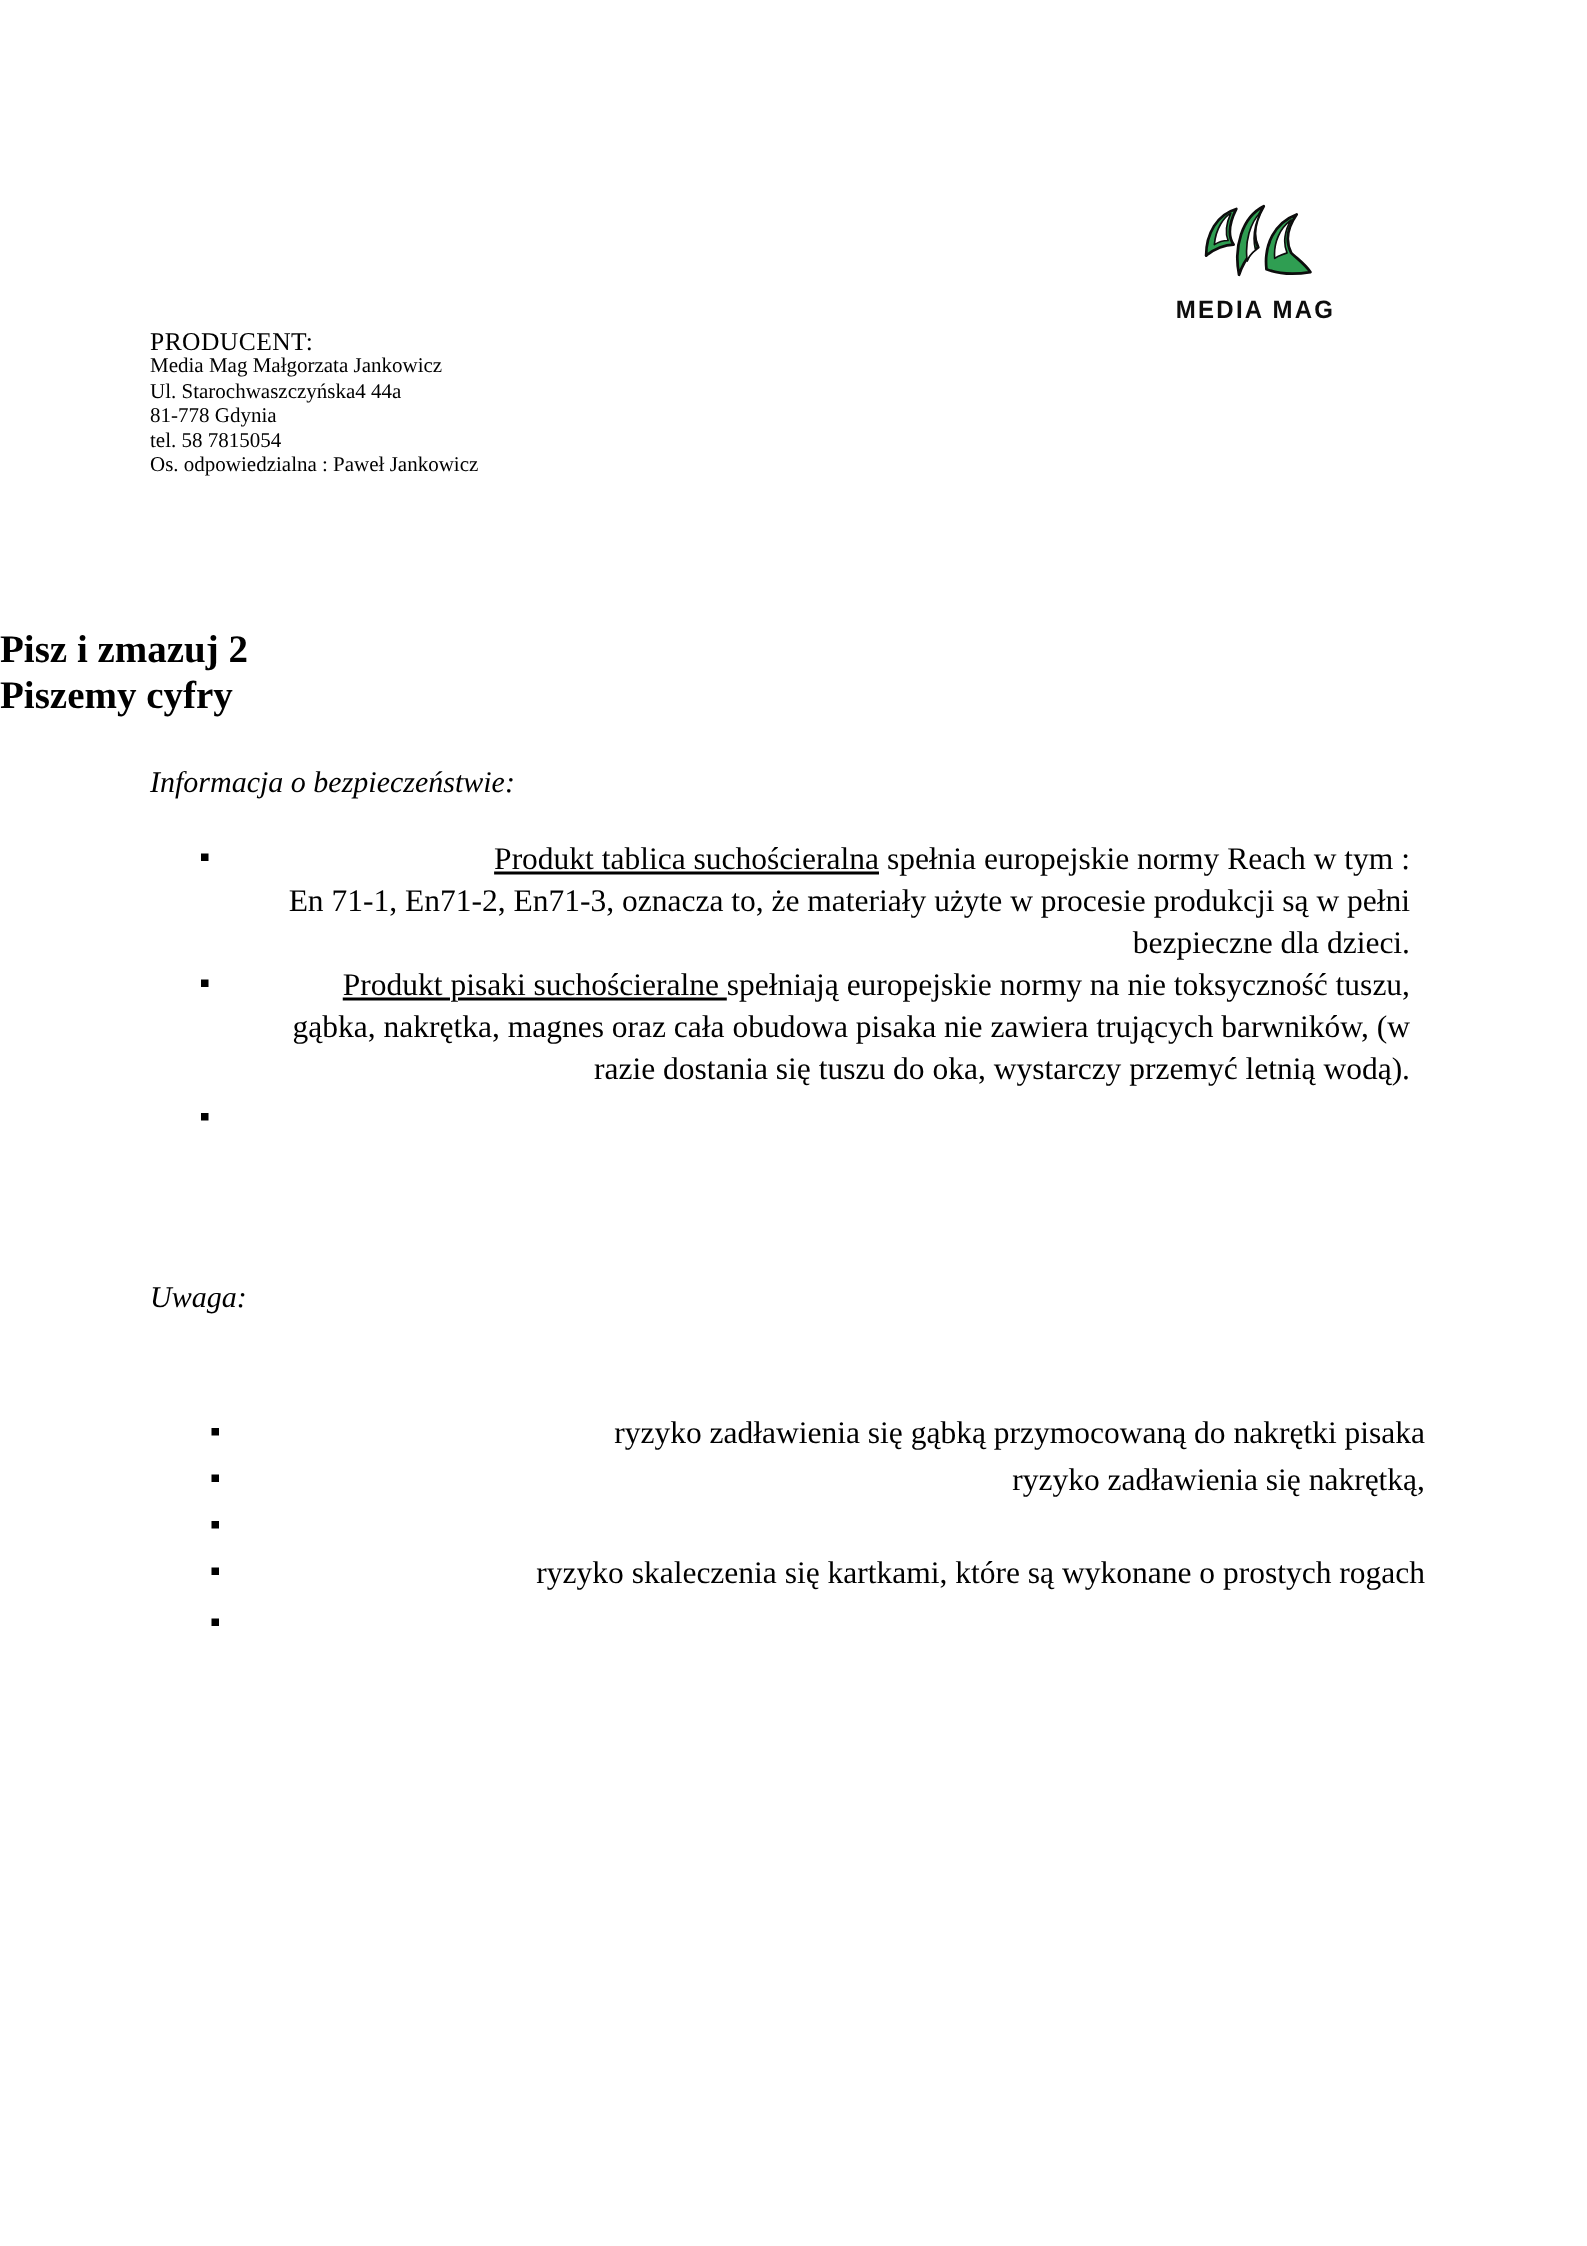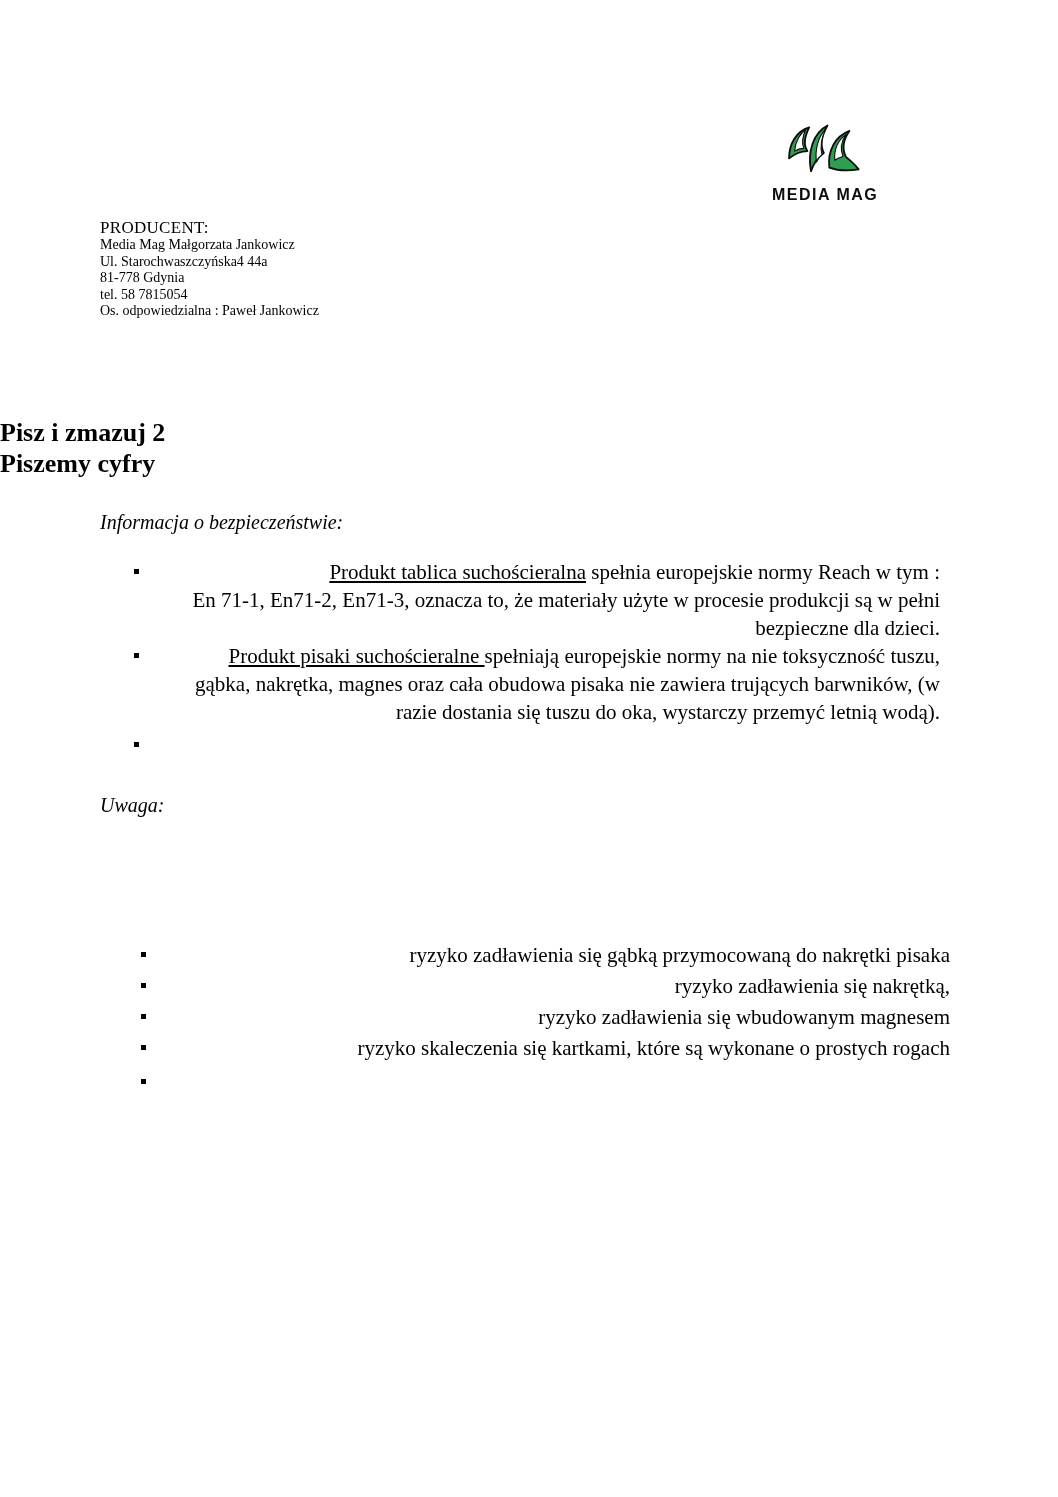--- a/index.html
+++ b/index.html
@@ -14,22 +14,23 @@
     background: #ffffff;
     font-family: "Liberation Serif", serif;
     color: #000000;
     overflow: hidden;
   }
 
   
   .logo-block {
     position: absolute;
     left: 772px;
-    top: 120px;
+    top: 132px;
     width: 130px;
+    text-align: center;
   }
   .logo-graphic {
     display: inline-block;
     width: 100px;
     height: 64px;
   }
   .logo-brand {
     font-family: "Liberation Sans", sans-serif;
     font-weight: bold;
     font-size: 16px;
@@ -70,21 +71,21 @@
 
   
   .section-heading {
     position: absolute;
     left: 100px;
     font-style: italic;
     font-size: 20px;
     line-height: 26px;
   }
   .safety-heading { top: 509px; }
-  .notice-heading { top: 792px; }
+  .notice-heading { top: 852px; }
 
   
   .bullet-list {
     position: absolute;
     margin: 0;
     padding: 0;
     list-style: none;
     font-size: 21px;
     text-align: right;
   }
@@ -189,21 +190,20 @@
     <li class="bullet-item">
       <span class="bullet-marker"></span>
       <span>ryzyko zadławienia się gąbką przymocowaną do nakrętki pisaka</span>
     </li>
     <li class="bullet-item">
       <span class="bullet-marker"></span>
       <span>ryzyko zadławienia się nakrętką,</span>
     </li>
     <li class="bullet-item">
       <span class="bullet-marker"></span>
-      <span>ryzyko zadławienia się wbudowanym magnesem</span>
     </li>
     <li class="bullet-item">
       <span class="bullet-marker"></span>
       <span>ryzyko skaleczenia się kartkami, które są wykonane o prostych rogach</span>
     </li>
     <li class="bullet-item empty">
       <span class="bullet-marker"></span>
     </li>
   </ul>
 

